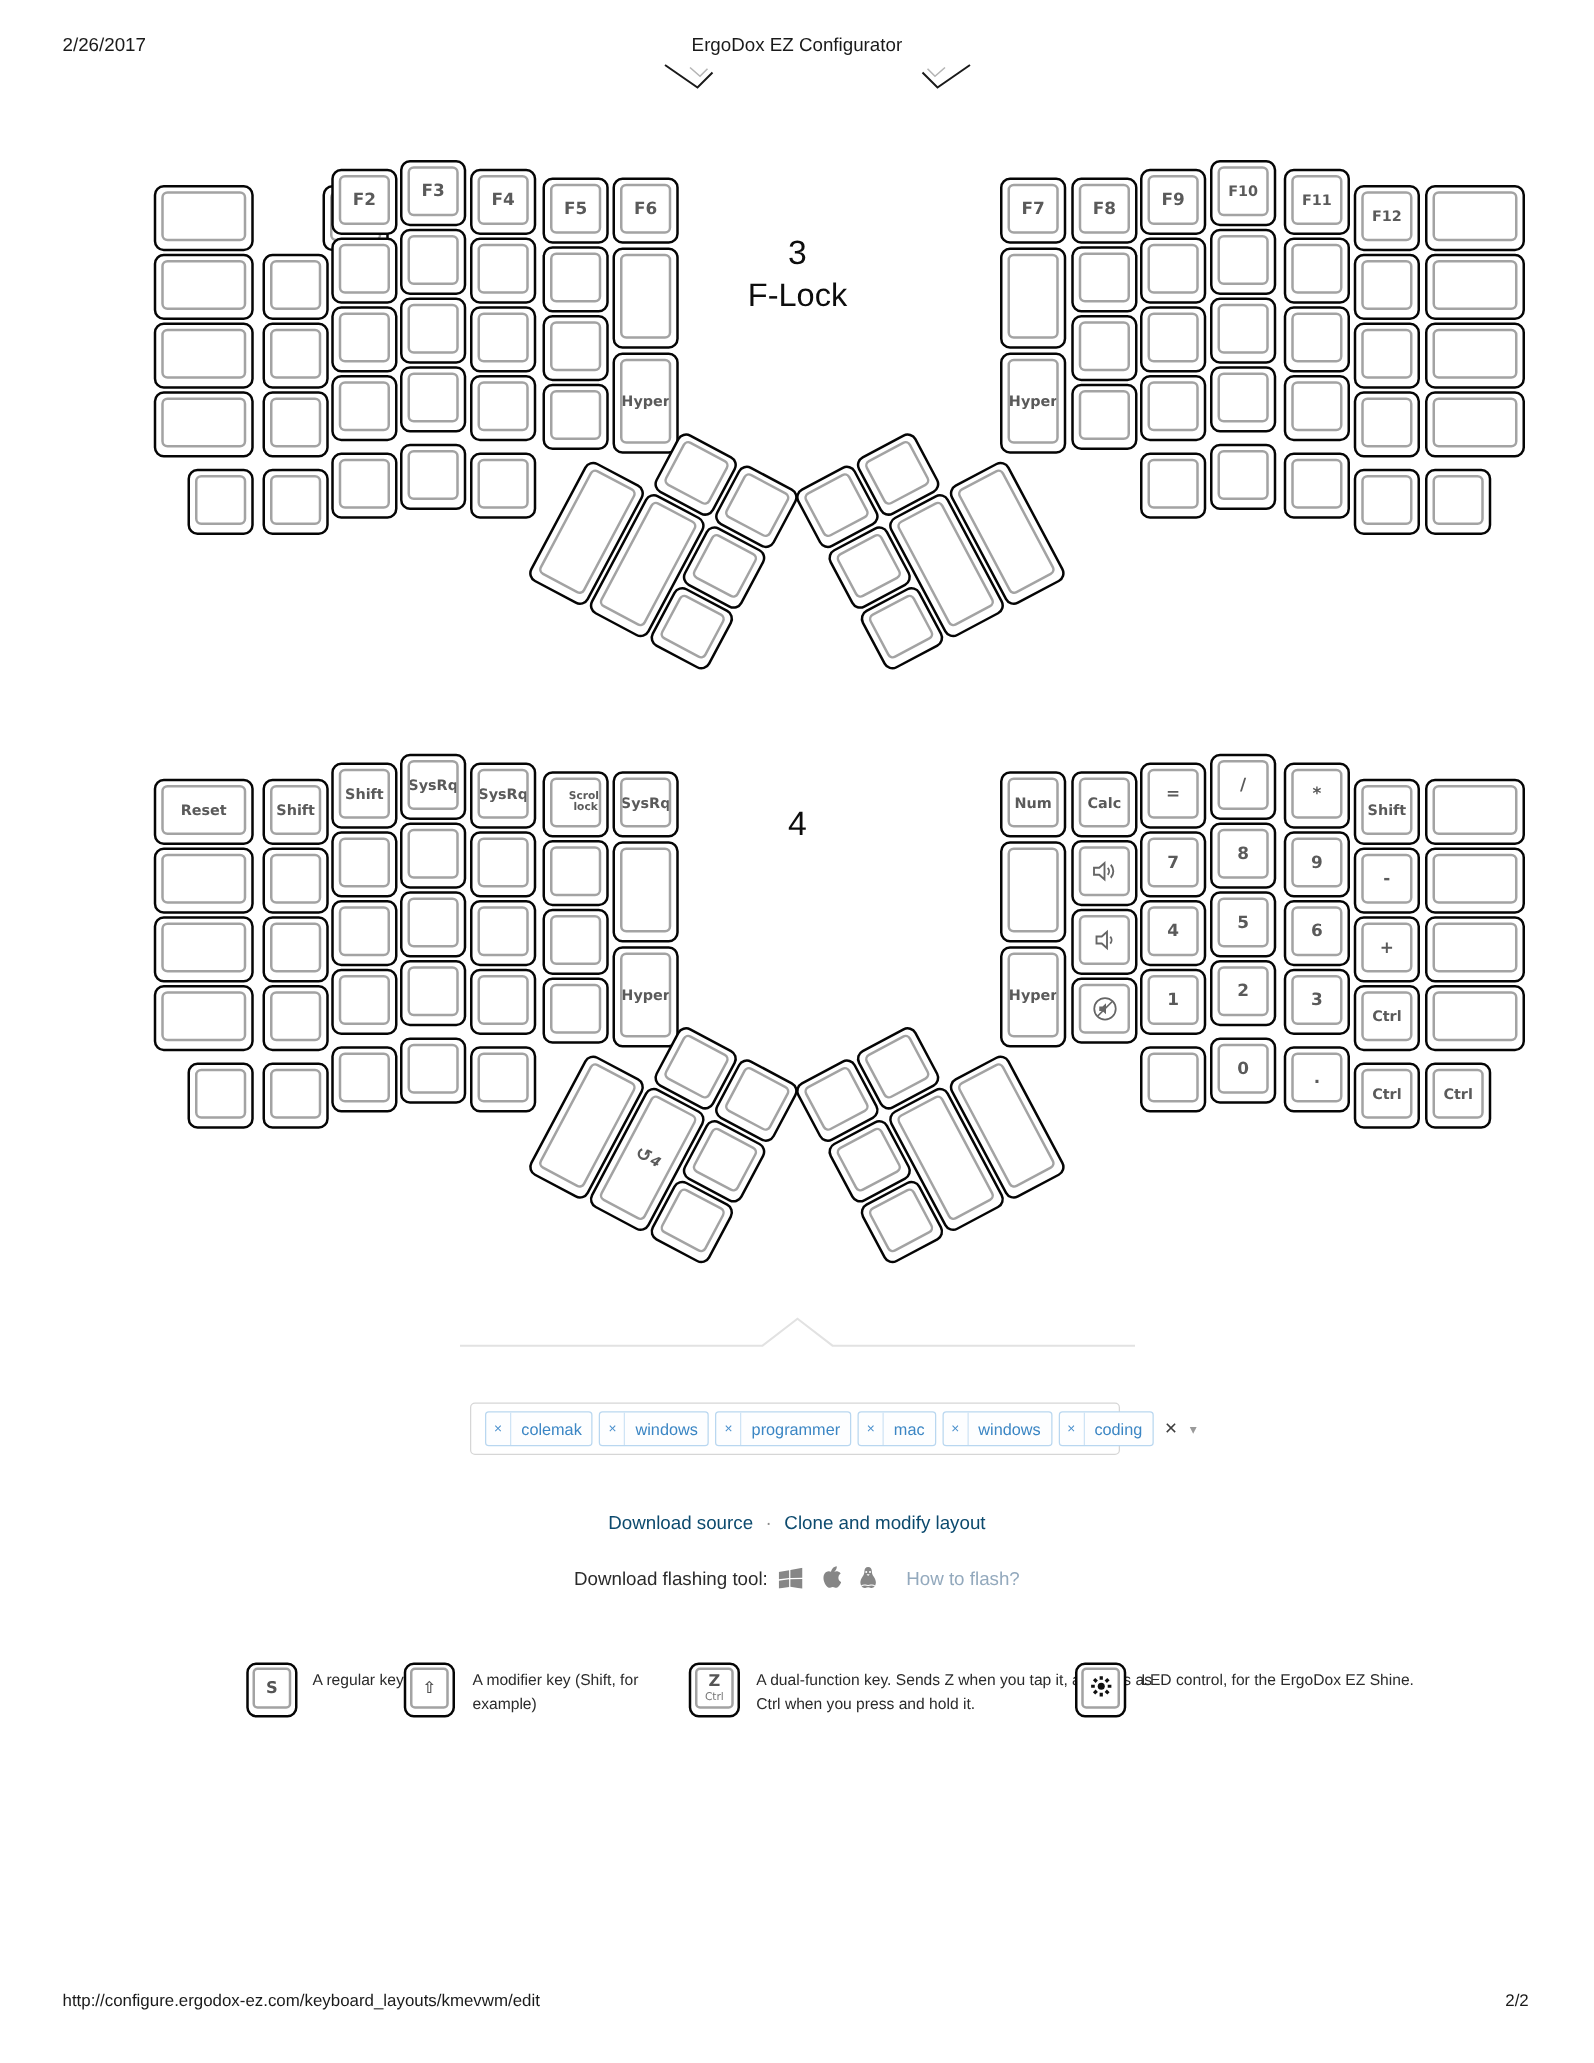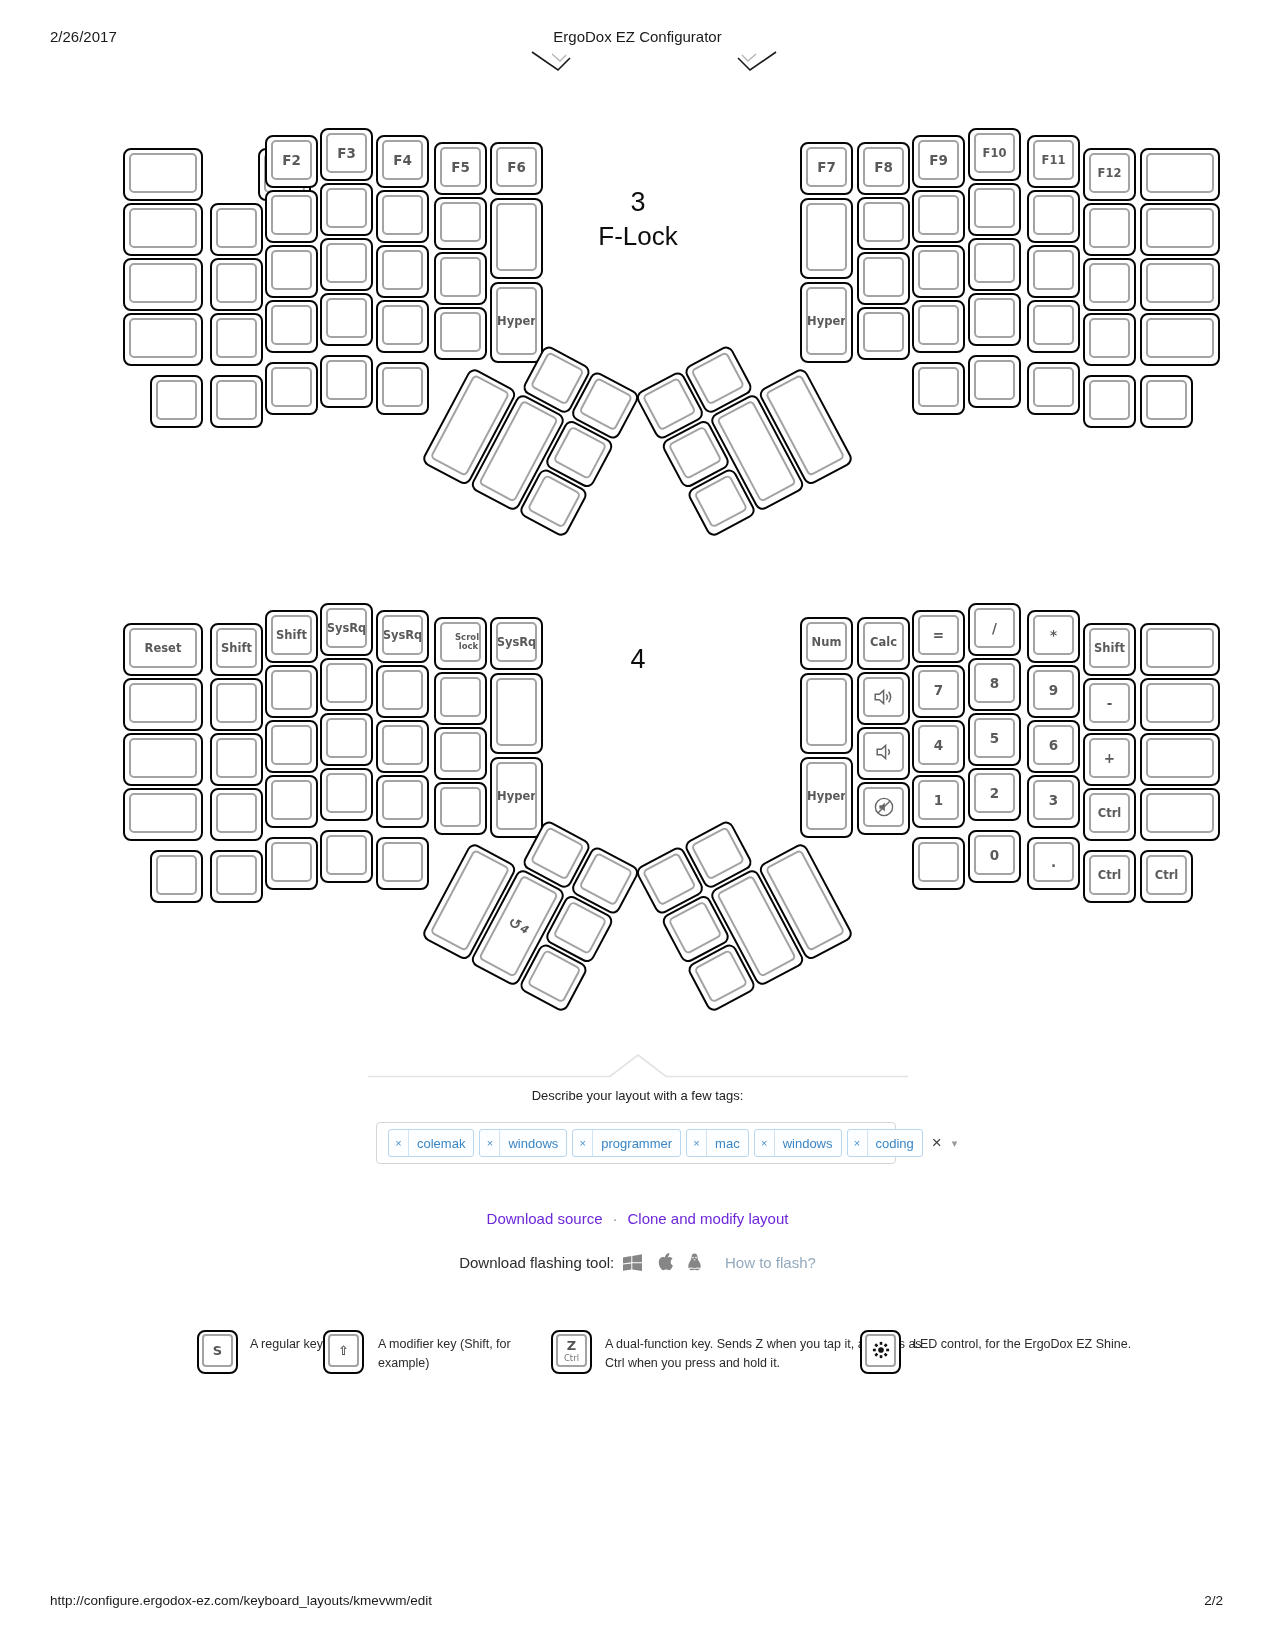--- a/index.html
+++ b/index.html
@@ -41,21 +41,21 @@
   .pill{display:flex;align-items:stretch;height:28px;border:1.5px solid #b9d7f0;border-radius:3px;
         background:#fdfeff;margin-left:5px;box-sizing:border-box;}
   .pill .x{width:19px;display:flex;align-items:center;justify-content:center;
            border-right:1.5px solid #cfe4f5;color:#4a90cd;font-size:11px;cursor:pointer;}
   .pill .t{display:flex;align-items:center;padding:0 8px;color:#3b86c4;font-size:13px;}
   .tag-clear{margin-left:9px;color:#3d3d3d;font-size:17px;cursor:pointer;}
   .tag-caret{margin-left:10px;color:#9a9a9a;font-size:11px;cursor:pointer;}
 
   
   .links-row{position:absolute;left:0;right:0;top:1210px;text-align:center;font-size:15px;}
-  .links-row a{color:#6d28d9;text-decoration:none;}
+  .links-row a{color:#0c4a6e;text-decoration:none;}
   .links-row .sep{color:#8a8a8a;margin:0 10px;}
   .flash-row{position:absolute;left:0;right:0;top:1252px;text-align:center;font-size:15px;color:#2b2b2b;}
   .flash-row .ic{display:inline-block;vertical-align:-3px;margin:0 5px;}
   .flash-row .how{color:#93a9bd;margin-left:14px;}
 
   
   .lg-key{position:absolute;width:41px;height:44px;background:#fff;border:2.5px solid #050505;border-radius:8px;box-sizing:border-box;}
   .lg-cap{position:absolute;left:3px;right:3px;top:2px;bottom:5px;border:2px solid #a3a3a3;border-radius:4px;
           display:flex;flex-direction:column;align-items:center;justify-content:center;
           color:#555;font-family:"DejaVu Sans",sans-serif;font-weight:bold;font-size:13px;line-height:1;}
@@ -571,21 +571,20 @@
         <div class="key" style="left: 2px; top: 110px; width: 53px; height: 53px;">
           <div class="cap"></div>
         </div>
       </div>
     </div>
 
   <svg class="divider" width="540" height="26" viewBox="0 0 540 26">
     <path d="M0 23.5 H242 L270 2 L298 23.5 H540" fill="none" stroke="#e2e2e2" stroke-width="1.6"></path>
   </svg>
 
-  <div class="describe">Describe your layout with a few tags:</div>
   <div class="tagbox">
     <span id="pills" style="display:flex;align-items:center">
         <span class="pill">
           <span class="x">×</span>
           <span class="t">colemak</span>
         </span>
         <span class="pill">
           <span class="x">×</span>
           <span class="t">windows</span>
         </span>

